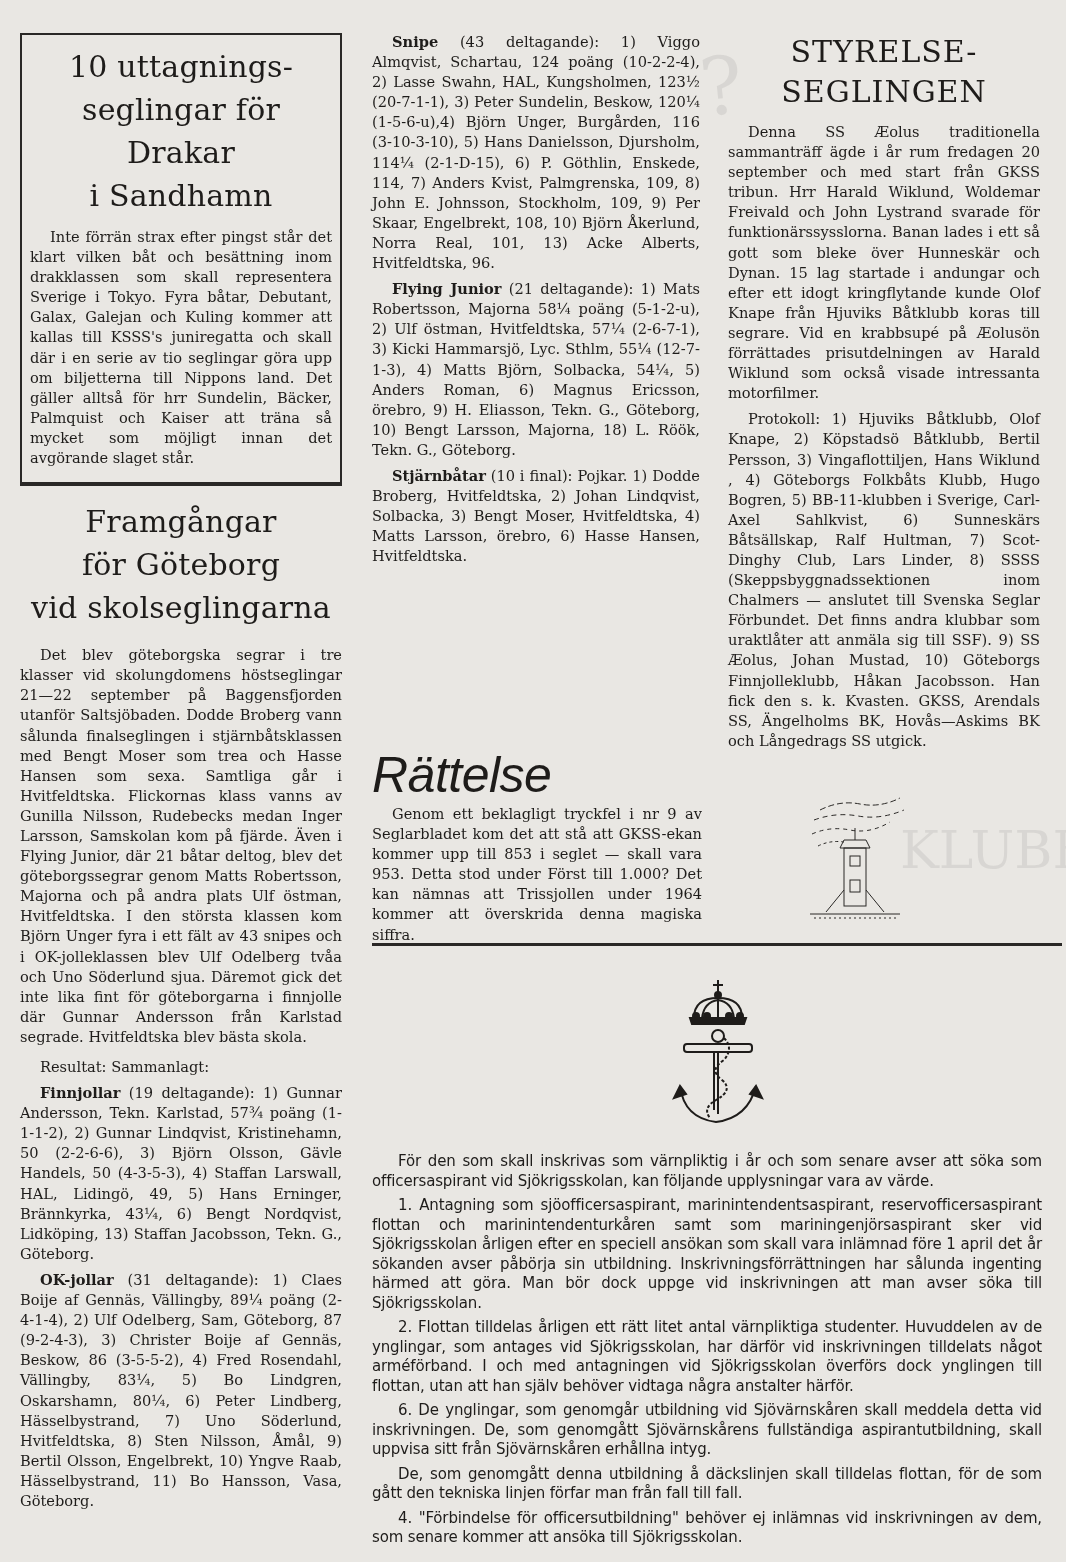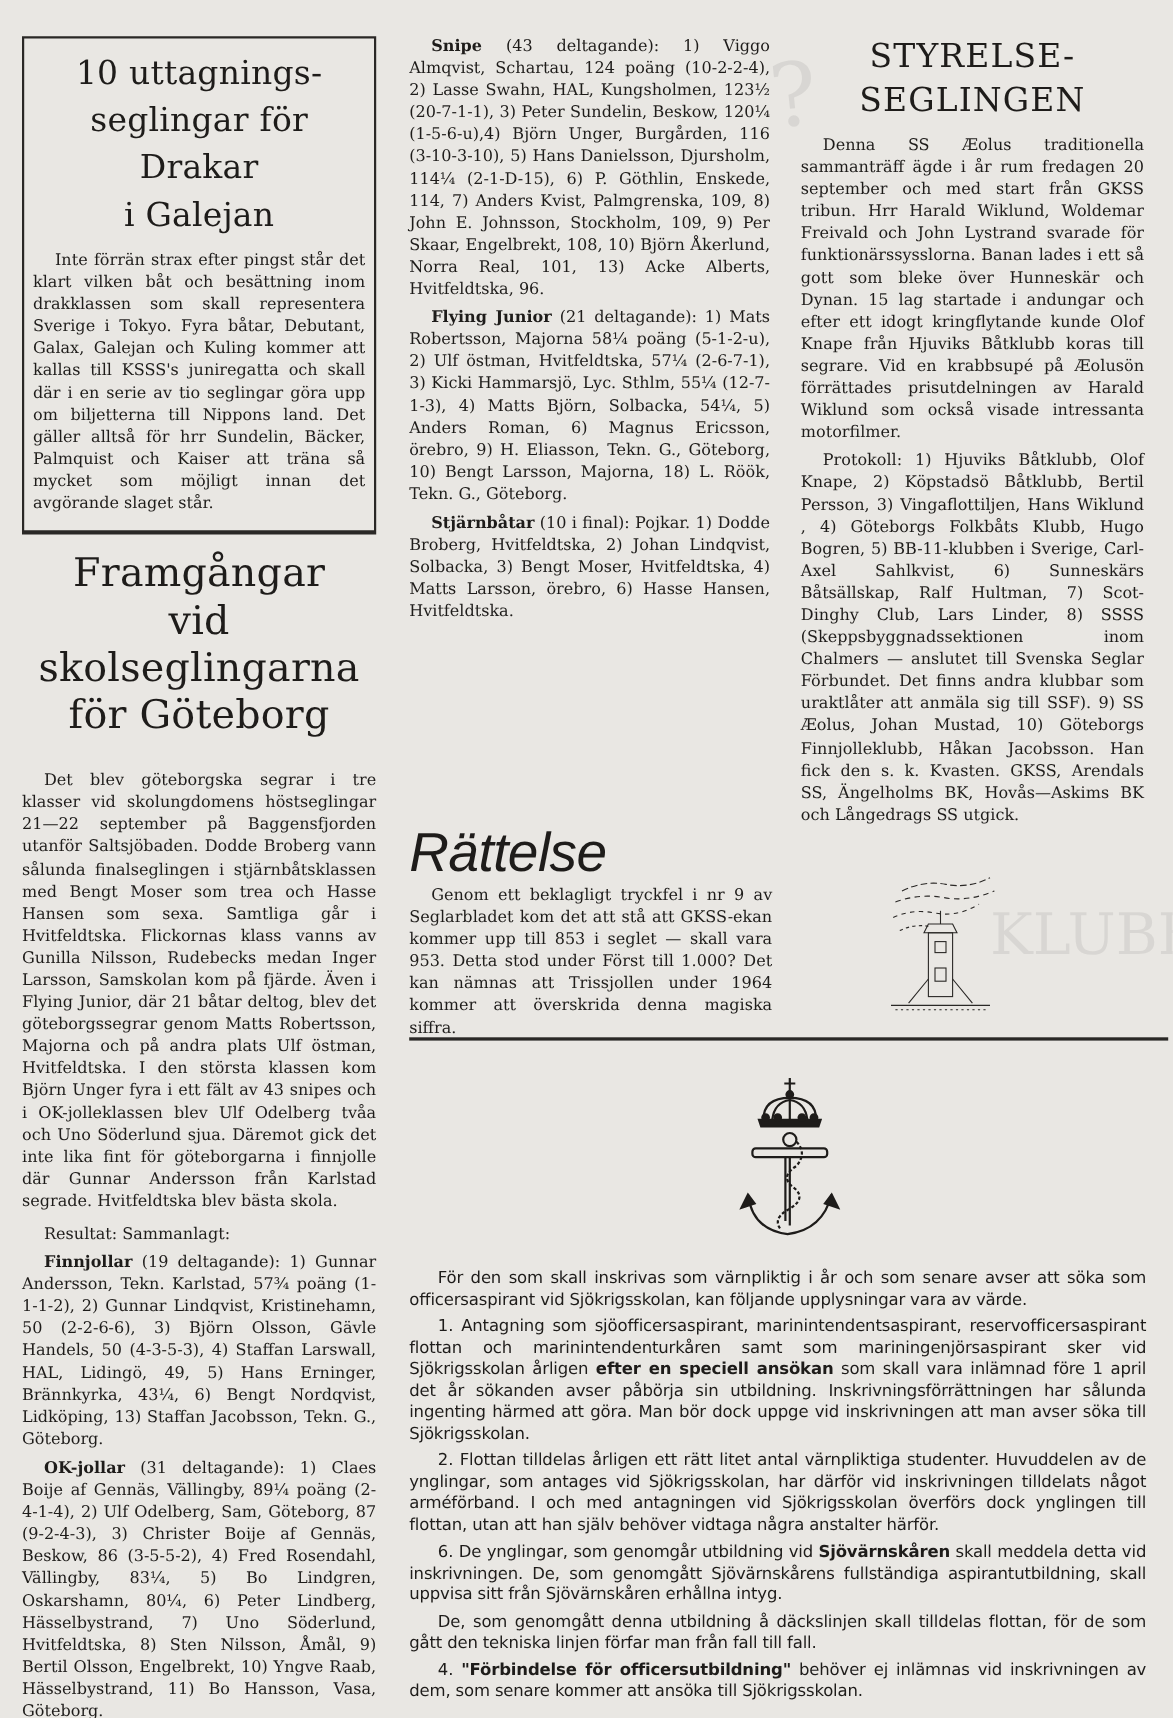--- a/index.html
+++ b/index.html
@@ -23,21 +23,21 @@
     margin-bottom: 4px;
   }
   .headline {
     font-family: "DejaVu Serif", "Liberation Serif", serif;
     font-weight: normal;
     text-align: center;
     font-size: 29px; line-height: 40px;
     margin: 0 0 10px 0; letter-spacing: 0.2px;
   }
   #col-left .boxed .headline { font-size: 30px; line-height: 43px; }
-  #col-left .section2 .headline { font-size: 36px; line-height: 43px; margin-top: 14px; margin-bottom: 28px; }
+  #col-left .section2 .headline { font-size: 30px; line-height: 43px; margin-top: 14px; margin-bottom: 16px; }
 
   
   #col-mid { left: 372px; top: 32px; width: 328px; }
   .rattelse-title {
     font-family: Liberation Sans, sans-serif;
     font-style: italic; font-size: 50px; line-height: 54px;
     text-align: left; margin: 10px 0 2px 0; letter-spacing: -0.5px;
   }
   #rattelse { position: absolute; left: 372px; top: 738px; width: 348px; }
 
@@ -53,45 +53,45 @@
   #lighthouse { position: absolute; left: 800px; top: 790px; width: 110px; height: 140px; }
 
   
   #notice {
     position: absolute; left: 372px; top: 1152px; width: 670px;
     font-family: "DejaVu Sans", "Liberation Sans", sans-serif;
     font-size: 15px; line-height: 19.5px; text-align: justify;
     letter-spacing: -0.15px;
   }
   #notice p { margin: 0 0 5px 0; text-indent: 26px; }
-  #notice b { font-weight: bold; }
+  #notice b { font-weight: normal; }
 
   .ghost { position: absolute; color: rgba(0,0,0,0.07); font-family: "DejaVu Serif", serif; pointer-events: none; }
 </style>
 </head>
 <body>
 
 <div class="ghost" style="left:700px; top:40px; font-size:80px; transform:rotate(-6deg);">?</div>
 <div class="ghost" style="left:900px; top:820px; font-size:52px;">KLUBB</div>
 
 <div class="col" id="col-left">
   <div class="boxed">
     <div class="headline">
       <div>10 uttagnings-</div>
       <div>seglingar för Drakar</div>
-      <div>i Galejan</div>
+      <div>i Sandhamn</div>
     </div>
     <p>Inte förrän strax efter pingst står det klart vilken båt och besättning inom drakklassen som skall representera Sverige i Tokyo. Fyra båtar, Debutant, Galax, Galejan och Kuling kommer att kallas till KSSS's juniregatta och skall där i en serie av tio seglingar göra upp om biljetterna till Nippons land. Det gäller alltså för hrr Sundelin, Bäcker, Palmquist och Kaiser att träna så mycket som möjligt innan det avgörande slaget står.</p>
   </div>
 
   <div class="section2">
     <div class="headline">
       <div>Framgångar</div>
+      <div>för Göteborg</div>
       <div>vid skolseglingarna</div>
-      <div>för Göteborg</div>
     </div>
     <p>Det blev göteborgska segrar i tre klasser vid skolungdomens höstseglingar 21—22 september på Baggensfjorden utanför Saltsjöbaden. Dodde Broberg vann sålunda finalseglingen i stjärnbåtsklassen med Bengt Moser som trea och Hasse Hansen som sexa. Samtliga går i Hvitfeldtska. Flickornas klass vanns av Gunilla Nilsson, Rudebecks medan Inger Larsson, Samskolan kom på fjärde. Även i Flying Junior, där 21 båtar deltog, blev det göteborgssegrar genom Matts Robertsson, Majorna och på andra plats Ulf östman, Hvitfeldtska. I den största klassen kom Björn Unger fyra i ett fält av 43 snipes och i OK-jolleklassen blev Ulf Odelberg tvåa och Uno Söderlund sjua. Däremot gick det inte lika fint för göteborgarna i finnjolle där Gunnar Andersson från Karlstad segrade. Hvitfeldtska blev bästa skola.</p>
     <p style="margin-top:10px">Resultat: Sammanlagt:</p>
     <p><b>Finnjollar</b><span> (19 deltagande): 1) Gunnar Andersson, Tekn. Karlstad, 57¾ poäng (1-1-1-2), 2) Gunnar Lindqvist, Kristinehamn, 50 (2-2-6-6), 3) Björn Olsson, Gävle Handels, 50 (4-3-5-3), 4) Staffan Larswall, HAL, Lidingö, 49, 5) Hans Erninger, Brännkyrka, 43¼, 6) Bengt Nordqvist, Lidköping, 13) Staffan Jacobsson, Tekn. G., Göteborg.</span></p>
     <p><b>OK-jollar</b><span> (31 deltagande): 1) Claes Boije af Gennäs, Vällingby, 89¼ poäng (2-4-1-4), 2) Ulf Odelberg, Sam, Göteborg, 87 (9-2-4-3), 3) Christer Boije af Gennäs, Beskow, 86 (3-5-5-2), 4) Fred Rosendahl, Vällingby, 83¼, 5) Bo Lindgren, Oskarshamn, 80¼, 6) Peter Lindberg, Hässelbystrand, 7) Uno Söderlund, Hvitfeldtska, 8) Sten Nilsson, Åmål, 9) Bertil Olsson, Engelbrekt, 10) Yngve Raab, Hässelbystrand, 11) Bo Hansson, Vasa, Göteborg.</span></p>
   </div>
 </div>
 
 <div class="col" id="col-mid">
   <p><b>Snipe</b><span> (43 deltagande): 1) Viggo Almqvist, Schartau, 124 poäng (10-2-2-4), 2) Lasse Swahn, HAL, Kungsholmen, 123½ (20-7-1-1), 3) Peter Sundelin, Beskow, 120¼ (1-5-6-u),4) Björn Unger, Burgården, 116 (3-10-3-10), 5) Hans Danielsson, Djursholm, 114¼ (2-1-D-15), 6) P. Göthlin, Enskede, 114, 7) Anders Kvist, Palmgrenska, 109, 8) John E. Johnsson, Stockholm, 109, 9) Per Skaar, Engelbrekt, 108, 10) Björn Åkerlund, Norra Real, 101, 13) Acke Alberts, Hvitfeldtska, 96.</span></p>

